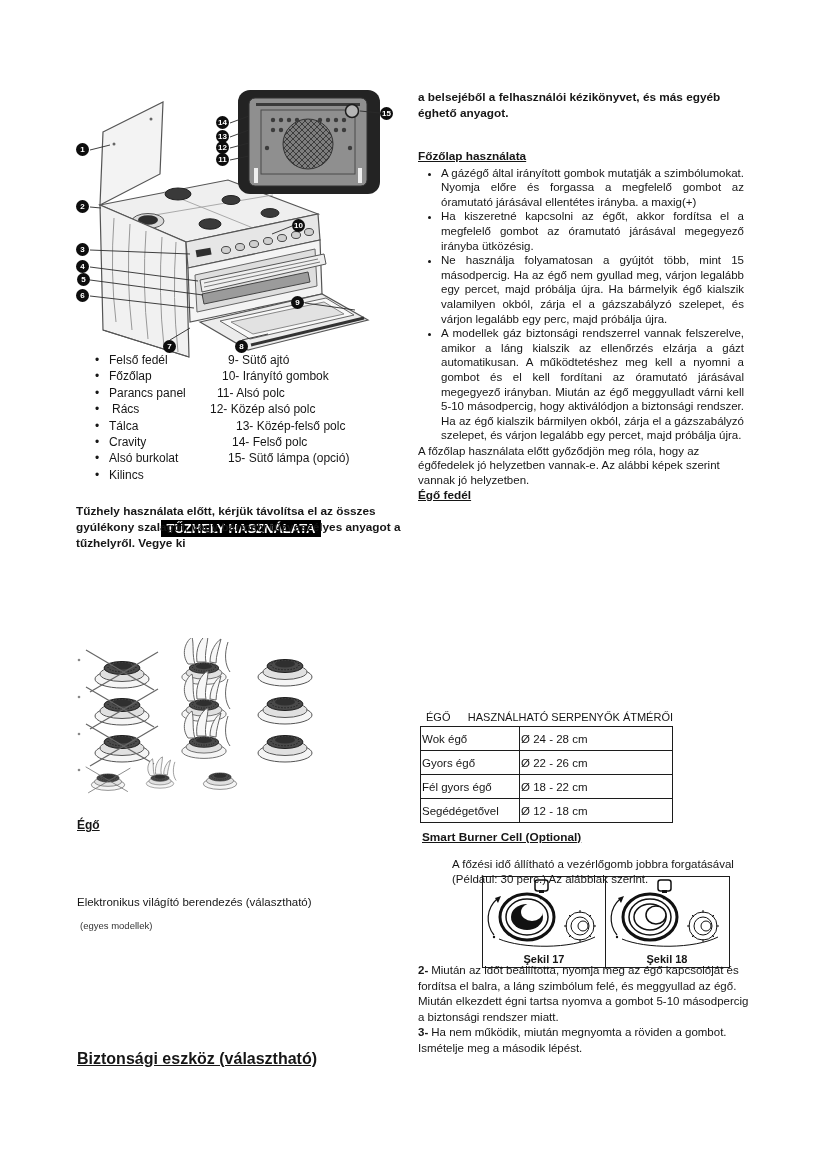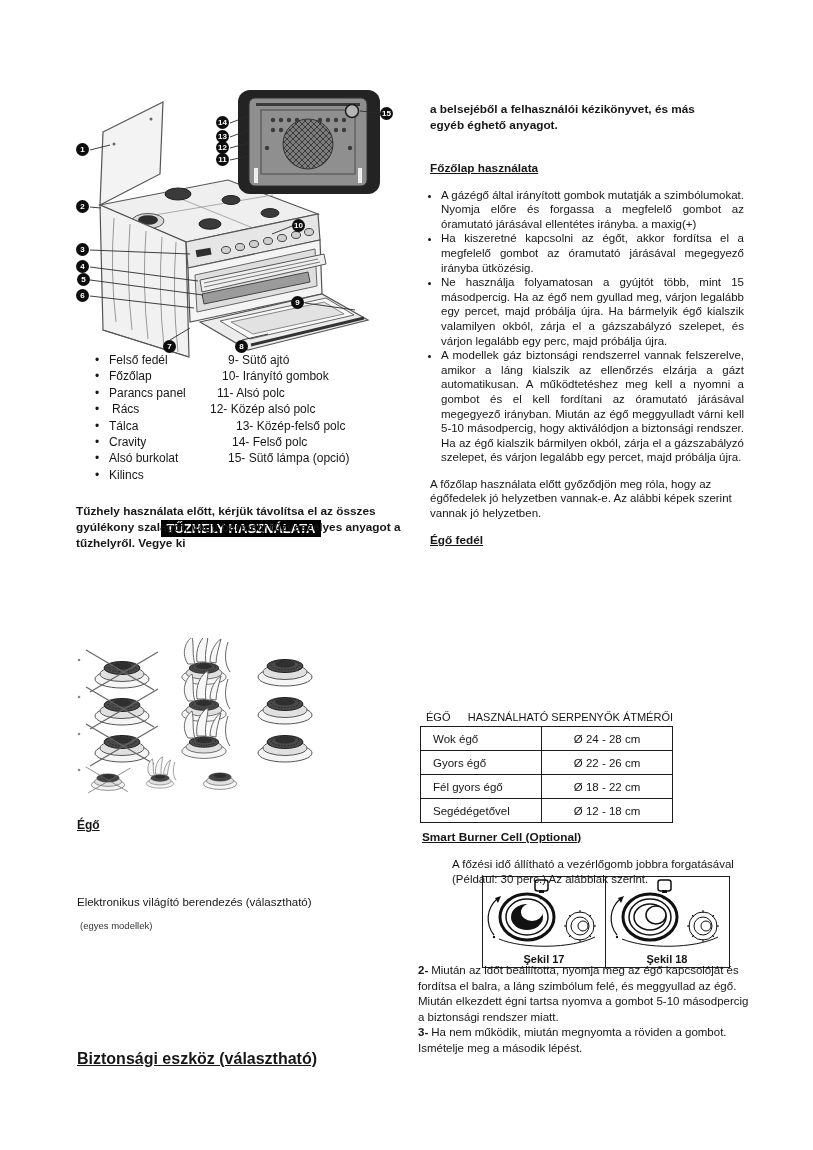--- a/index.html
+++ b/index.html
@@ -24,34 +24,34 @@
   #usage-head-wrap{left:76px;top:471px;width:330px;text-align:center;margin-top:48px;}
   #usage-head-wrap span{background:#000;color:#fff;font-weight:bold;font-size:13px;padding:1px 5px;}
   #usage-para{left:76px;top:491px;width:332px;font-size:11.8px;line-height:16px;font-weight:bold;}
   #burner-fig{left:70px;top:638px;}
   #ego-label{left:77px;top:818px;font-size:12px;}
   #electronic{left:77px;top:896px;font-size:11.5px;}
   #models-note{left:80px;top:920px;font-size:9.5px;color:#333;}
   #safety-label{left:77px;top:1050px;font-size:16px;}
   
   #rightcol{left:418px;top:90px;width:326px;font-size:11.5px;line-height:14.6px;}
-  #rightcol p{margin:12px;}
+  #rightcol p{margin:0;}
   #right-intro{font-weight:bold;font-size:11.8px;line-height:15.5px;margin-bottom:28px !important;}
   .rhead{font-weight:bold;text-decoration:underline;font-size:11.8px;margin:0 0 3px 0;}
   #hob-bullets{margin:2px 0 1px 0;padding-left:23px;}
   #hob-bullets li{text-align:justify;margin:0;}
   #after-bullets{text-align:left;}
   #ego-fedel-h{margin-top:14px;}
   
   #pan-table-wrap{left:420px;top:711px;width:253px;font-size:11.5px;}
   #pan-table-header{display:flex;justify-content:space-between;font-size:11px;margin-bottom:3px;padding-left:6px;}
   table.pan{border-collapse:collapse;width:253px;}
-  table.pan td{border:1.5px solid #1c1c1c;height:23px;padding:0 12px;}
+  table.pan td{border:1.5px solid #1c1c1c;height:23px;padding:0 1px;}
   table.pan td.c1{width:96px;}
-  table.pan td.c2{text-align:center;}
+  table.pan td.c2{}
   
   #smart-h{left:422px;top:830px;font-size:11.8px;}
   #smart-desc{left:452px;top:845px;width:296px;font-size:11.5px;line-height:15px;}
   #knob-figs{left:482px;top:876px;width:246px;border:1.5px solid #1c1c1c;display:flex;}
   .knob-panel{width:122px;position:relative;}
   .knob-panel + .knob-panel{border-left:1.5px solid #1c1c1c;}
   .knob-caption{text-align:center;font-weight:bold;font-size:11px;padding-bottom:2px;}
   #steps{left:418px;top:963px;width:331px;font-size:11.5px;line-height:15.6px;}
   #steps p{margin:0;}
   #steps .stepnum{font-weight:bold;margin-right:3px;}

